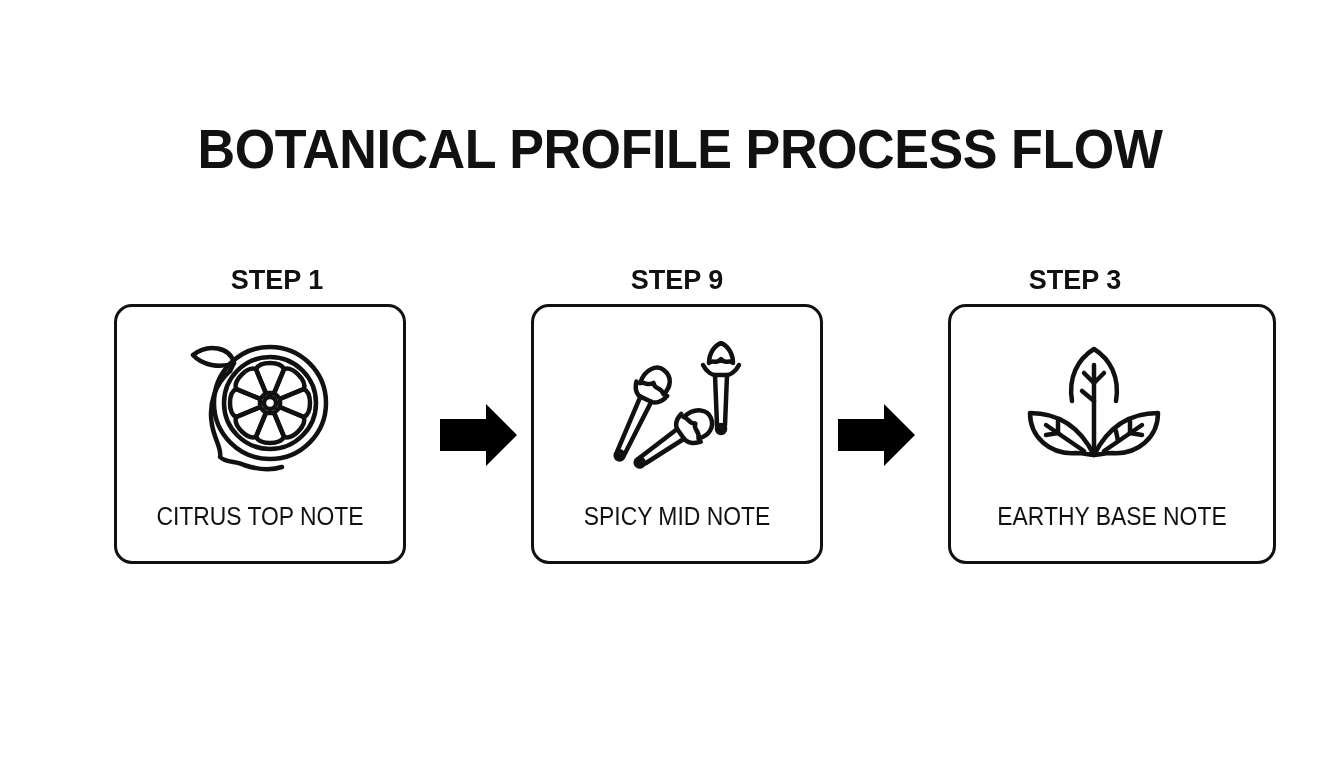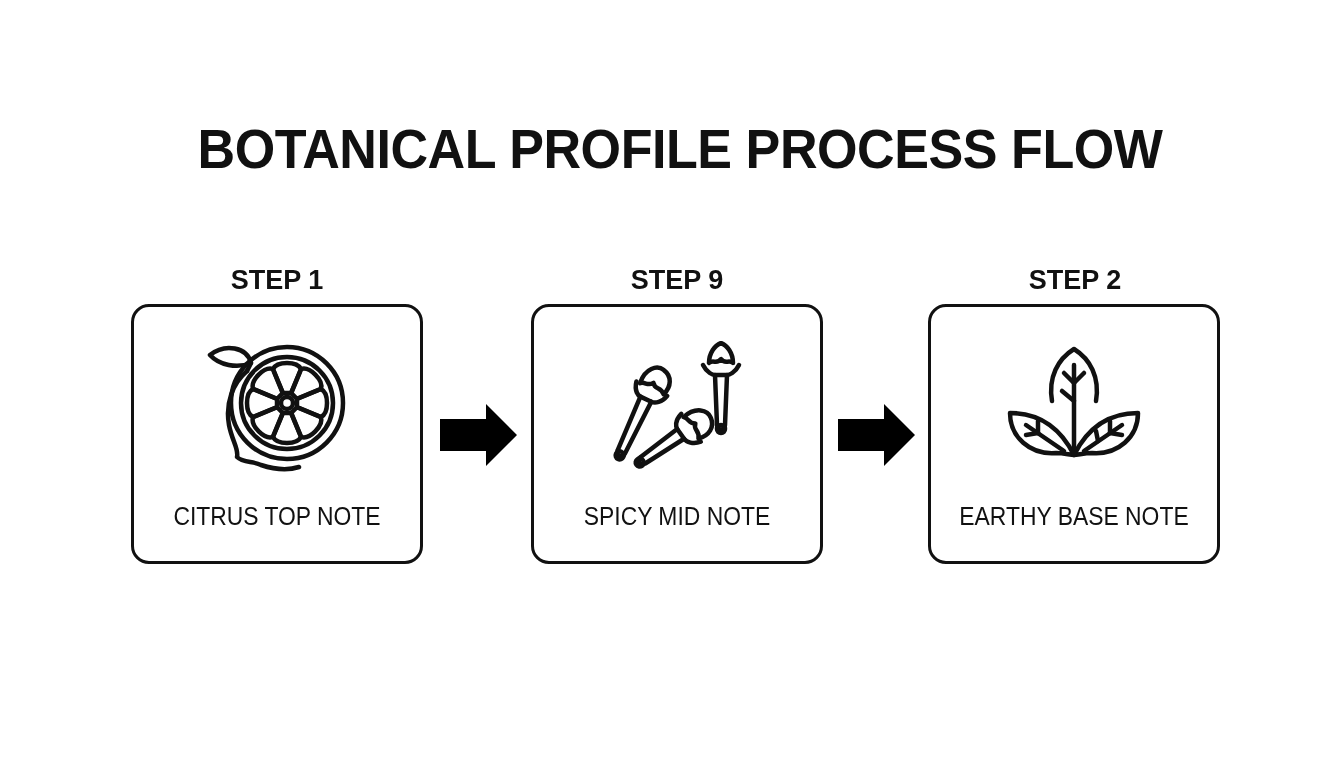--- a/index.html
+++ b/index.html
@@ -75,21 +75,21 @@
       width: 78px;
       height: 62px;
     }
   </style>
 </head>
 <body>
 
 <div class="title">BOTANICAL PROFILE PROCESS FLOW</div>
 
 <div class="step-label" style="left:131px;">STEP 1</div>
-<div class="box" style="left:131px;">
+<div class="box" style="left:114px;">
   <svg class="icon" viewBox="0 0 140 134" fill="none" stroke="#111111" stroke-width="4.5" stroke-linecap="round" stroke-linejoin="round">
 
     <path d="M3 14 C18 2 40 6 44 22 C30 28 12 24 3 14 Z"></path>
     <path d="M44 22 L40 30"></path>
 
     <path d="M40 30 C26 42 18 62 22 84 C25 100 32 108 30 116 C36 122 46 120 54 124 C66 128 80 130 92 126"></path>
 
     <circle cx="80" cy="62" r="56"></circle>
     <circle cx="80" cy="62" r="46"></circle>
 
@@ -139,22 +139,22 @@
       <path d="M-12 -14 C-12 -24 -6 -32 0 -34 C6 -32 12 -24 12 -14 C8 -18 4 -12 0 -18 C-4 -12 -8 -18 -12 -14 Z"></path>
     </g>
   </svg>
   <div class="caption">SPICY MID NOTE</div>
 </div>
 
 <svg class="arrow" style="left:838px;" viewBox="0 0 78 62">
   <polygon points="0,15 46,15 46,0 77,31 46,62 46,47 0,47" fill="#000000"></polygon>
 </svg>
 
-<div class="step-label" style="left:929px;">STEP 2</div>
-<div class="box" style="left:928px;">
+<div class="step-label" style="left:929px;">STEP 3</div>
+<div class="box" style="left:948px;padding-left:36px;">
   <svg class="icon" viewBox="0 0 140 134" fill="none" stroke="#111111" stroke-width="4.5" stroke-linecap="round" stroke-linejoin="round">
 
     <path d="M48 60 C44 36 54 18 70 8 C86 18 96 36 92 60"></path>
 
     <path d="M70 114 C58 90 38 72 6 72 C6 96 26 114 52 112 C60 112 66 114 70 114 Z"></path>
 
     <path d="M70 114 C82 90 102 72 134 72 C134 96 114 114 88 112 C80 112 74 114 70 114 Z"></path>
 
     <path d="M70 24 L70 114"></path>
     <path d="M70 42 L60 32"></path>

